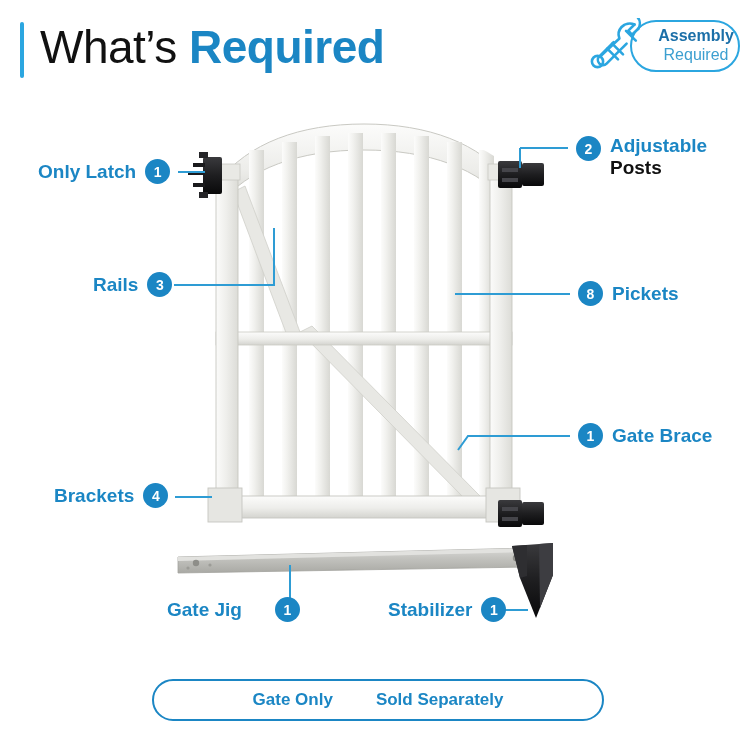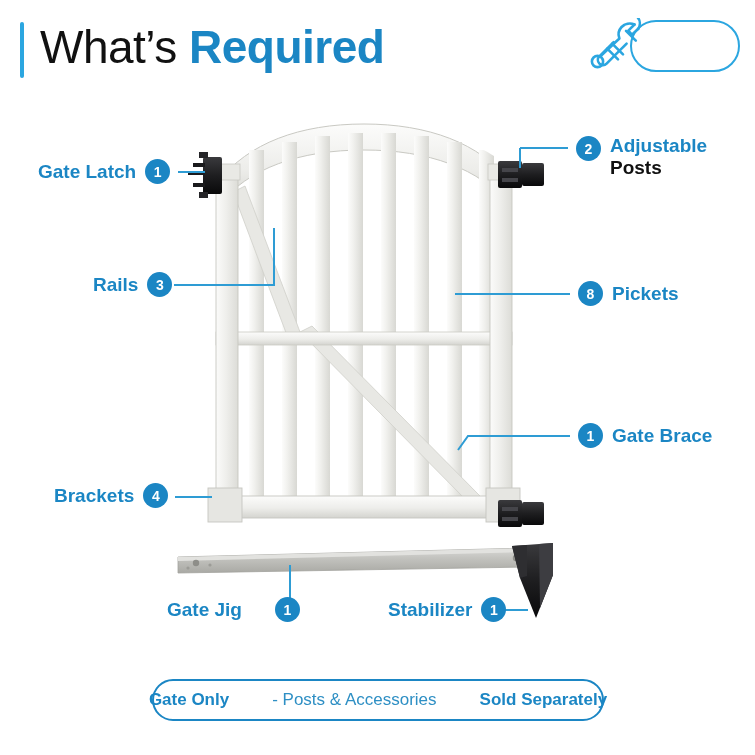--- a/index.html
+++ b/index.html
@@ -173,20 +173,24 @@
 
       <circle cx="9.5" cy="43.5" r="5.6" fill="none" stroke="#2BA6E0" stroke-width="2.6"></circle>
 
       <g fill="none" stroke="#2BA6E0" stroke-width="2.6" stroke-linecap="round" stroke-linejoin="round">
         <path d="M47.8 22.6 L38.0 12.8"></path>
         <path d="M38.6 25.6 L25.8 38.4 L18.6 45.6 C16.6 47.6 13.4 47.6 11.4 45.6 C9.4 43.6 9.4 40.4 11.4 38.4 L25.6 24.2"></path>
         <path d="M24.2 25.6 L35.0 36.4"></path>
         <path d="M19.2 30.6 L30.0 41.4"></path>
       </g>
     </svg>
+    <div id="assembly-text">
+      <span class="ab-line1">Assembly</span>
+      <span class="ab-line2">Required</span>
+    </div>
   </div>
 
   <svg id="gate-illustration" viewBox="0 0 755 755">
     <defs>
       <linearGradient id="gFace" x1="0" y1="0" x2="1" y2="0">
         <stop offset="0%" stop-color="#FBFBFA"></stop>
         <stop offset="45%" stop-color="#EFEFEC"></stop>
         <stop offset="100%" stop-color="#DCDCD7"></stop>
       </linearGradient>
       <linearGradient id="gPicket" x1="0" y1="0" x2="1" y2="0">
@@ -294,21 +298,21 @@
       <polyline points="174,285 274,285 274,228"></polyline>
       <line x1="570" y1="294" x2="455" y2="294"></line>
       <polyline points="570,436 468,436 458,450"></polyline>
       <line x1="175" y1="497" x2="212" y2="497"></line>
       <polyline points="290,610 290,565"></polyline>
       <line x1="490" y1="610" x2="528" y2="610"></line>
     </g>
   </svg>
 
   <div class="callout" id="callout-gate-latch">
-    <span class="callout-text gap-l">Gate Latch</span>
+    <span class="callout-text gap-l">Only Latch</span>
     <span class="callout-badge">1</span>
   </div>
 
   <div class="callout" id="callout-hinges">
     <span class="callout-badge gap-l">2</span>
     <span class="callout-stack">
       <span class="callout-text">Adjustable</span>
       <span class="callout-text dark">Posts</span>
     </span>
   </div>
@@ -338,17 +342,16 @@
     <span class="callout-badge">1</span>
   </div>
 
   <div class="callout" id="callout-stabilizer">
     <span class="callout-text gap-l">Stabilizer</span>
     <span class="callout-badge">1</span>
   </div>
 
   <div id="bottom-banner">
     <span class="bb-strong">Gate Only</span>
-      <span class="bb-reg"> - Posts &amp; Accessories </span>
       <span class="bb-strong">Sold Separately</span>
   </div>
 
 </div>
 
 </body></html>

